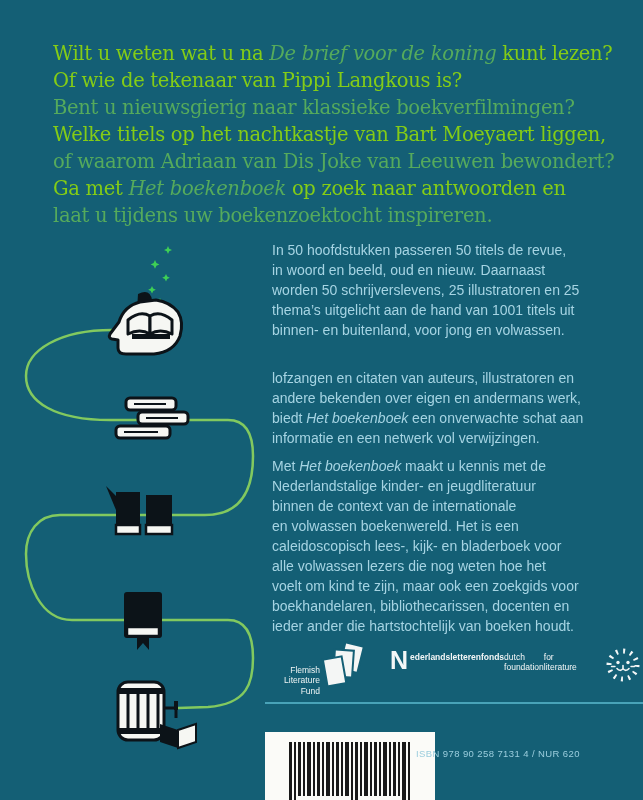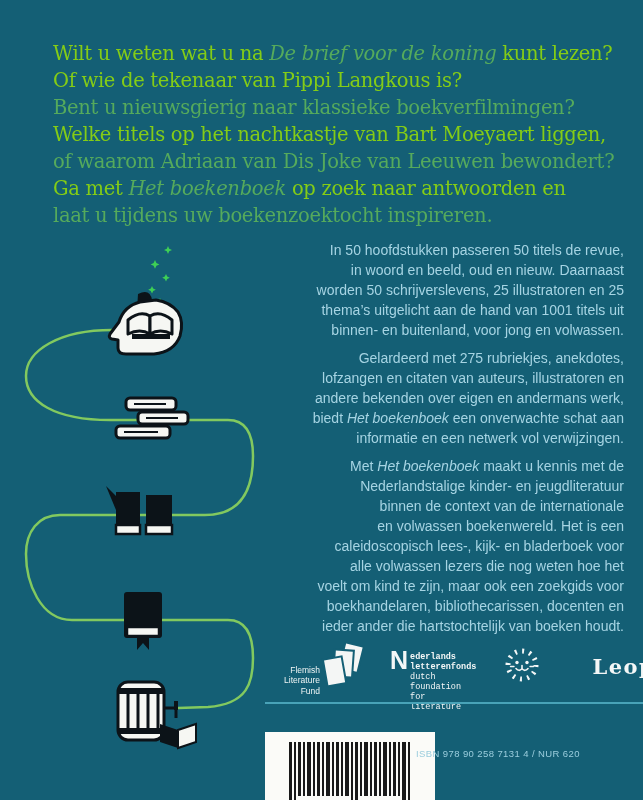--- a/index.html
+++ b/index.html
@@ -8,30 +8,30 @@
   
   #intro{position:absolute;left:53px;top:40px;
          font-family:"DejaVu Serif",serif;font-size:19.5px;line-height:27px;letter-spacing:-0.3px;}
   .iline{white-space:nowrap;}
   .seg-y{color:#84cc16;}
   .seg-g{color:#55aa5c;}
   .it{font-style:italic;}
   
   #body-copy{position:absolute;left:272px;top:240px;width:352px;
              font-size:14px;line-height:20px;color:#a6d4e3;}
-  #body-copy p{margin:0 0 8px 0;white-space:nowrap;text-align:right;}
+  #body-copy p{margin:0 0 8px 0;white-space:nowrap;}
   
   #path-svg{position:absolute;left:0;top:230px;}
   
   #logos{position:absolute;left:270px;top:642px;width:360px;height:56px;display:flex;align-items:flex-start;}
   .flemish{display:flex;align-items:flex-end;}
   .flemish-text{width:50px;text-align:right;font-size:8.5px;line-height:10.5px;color:#eef4f4;margin-top:9px;}
   .nlf{display:flex;margin-left:22px;margin-top:8px;}
   .nlf-n{font-weight:bold;font-size:25px;line-height:21px;color:#f4f7f7;}
-  .nlf-lines{display:flex;flex-direction:column;font-size:8.5px;line-height:10px;color:#f4f7f7;margin-left:2px;margin-top:2px;font-family:Liberation Mono, monospace;}
+  .nlf-lines{display:flex;flex-direction:row;font-size:8.5px;line-height:10px;color:#f4f7f7;margin-left:2px;margin-top:2px;}
   .nlf-lines span:nth-child(1),.nlf-lines span:nth-child(2){font-weight:bold;}
   .leopold{display:flex;align-items:center;margin-left:26px;margin-top:4px;gap:41px;}
   .leopold-name{font-family:"DejaVu Serif",serif;font-weight:bold;font-size:21px;color:#f4f7f7;
                 letter-spacing:1.5px;margin-left:9px;}
   
   #divider{position:absolute;left:265px;top:702px;width:378px;height:2px;background:#49a3b8;}
   #barcode-box{position:absolute;left:265px;top:732px;width:170px;height:94px;background:#fbfbf8;}
   #isbn{position:absolute;left:416px;top:748px;font-size:9.5px;letter-spacing:0.4px;color:#9bcddd;}
 </style>
 </head>
@@ -107,21 +107,21 @@
       <line x1="164" y1="478" x2="176" y2="478" stroke="#0c1318" stroke-width="3"></line>
       <rect x="174" y="471" width="4" height="9" fill="#0c1318"></rect>
       <line x1="176" y1="478" x2="176" y2="488" stroke="#0c1318" stroke-width="3"></line>
       <path d="M 160 494 L 178 500 L 178 518 L 160 512 Z" fill="#0c1318"></path>
       <path d="M 178 500 L 196 494 L 196 512 L 178 518 Z" fill="#f6f7f3" stroke="#0c1318" stroke-width="2"></path>
     </g>
   </svg>
 
   <div id="body-copy">
       <p><span>In 50 hoofdstukken passeren 50 titels de revue,</span><br><span>in woord en beeld, oud en nieuw. Daarnaast</span><br><span>worden 50 schrijverslevens, 25 illustratoren en 25</span><br><span>thema’s uitgelicht aan de hand van 1001 titels uit</span><br><span>binnen- en buitenland, voor jong en volwassen.</span></p>
-      <p><span>Gelardeerd met 275 rubriekjes, anekdotes,</span><br><span>lofzangen en citaten van auteurs, illustratoren en</span><br><span>andere bekenden over eigen en andermans werk,</span><br><span>biedt </span><span class="it">Het boekenboek</span><span> een onverwachte schat aan</span><br><span>informatie en een netwerk vol verwijzingen.</span></p>
+      <p><br><span>lofzangen en citaten van auteurs, illustratoren en</span><br><span>andere bekenden over eigen en andermans werk,</span><br><span>biedt </span><span class="it">Het boekenboek</span><span> een onverwachte schat aan</span><br><span>informatie en een netwerk vol verwijzingen.</span></p>
       <p><span>Met </span><span class="it">Het boekenboek</span><span> maakt u kennis met de</span><br><span>Nederlandstalige kinder- en jeugdliteratuur</span><br><span>binnen de context van de internationale</span><br><span>en volwassen boekenwereld. Het is een</span><br><span>caleidoscopisch lees-, kijk- en bladerboek voor</span><br><span>alle volwassen lezers die nog weten hoe het</span><br><span>voelt om kind te zijn, maar ook een zoekgids voor</span><br><span>boekhandelaren, bibliothecarissen, docenten en</span><br><span>ieder ander die hartstochtelijk van boeken houdt.</span></p>
     </div>
 
   <div id="logos">
     <div class="flemish">
       <div class="flemish-text">
         <div>Flemish</div>
         <div>Literature</div>
         <div>Fund</div>
       </div>

